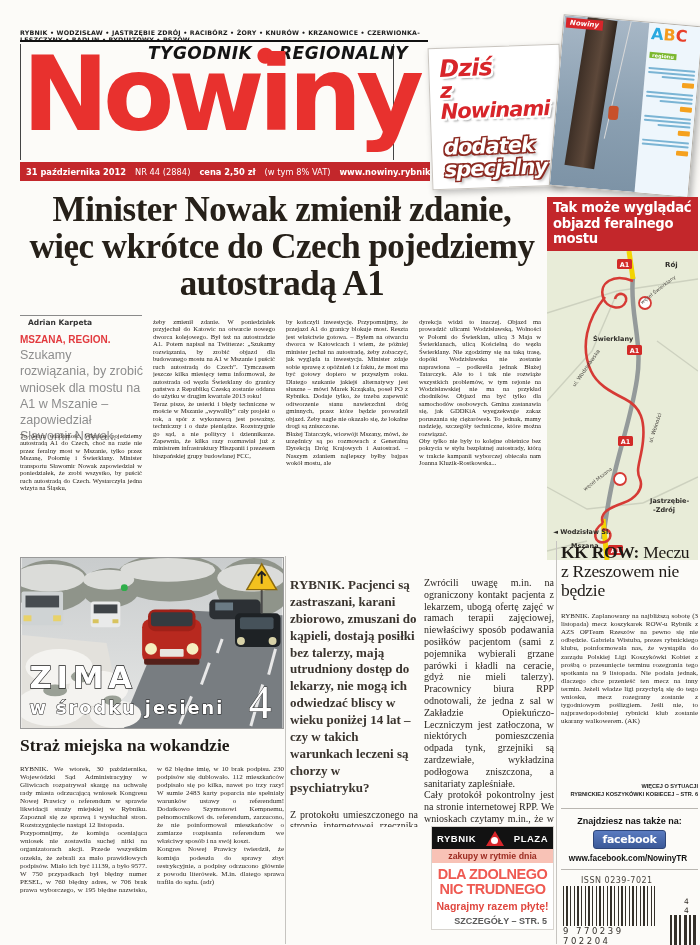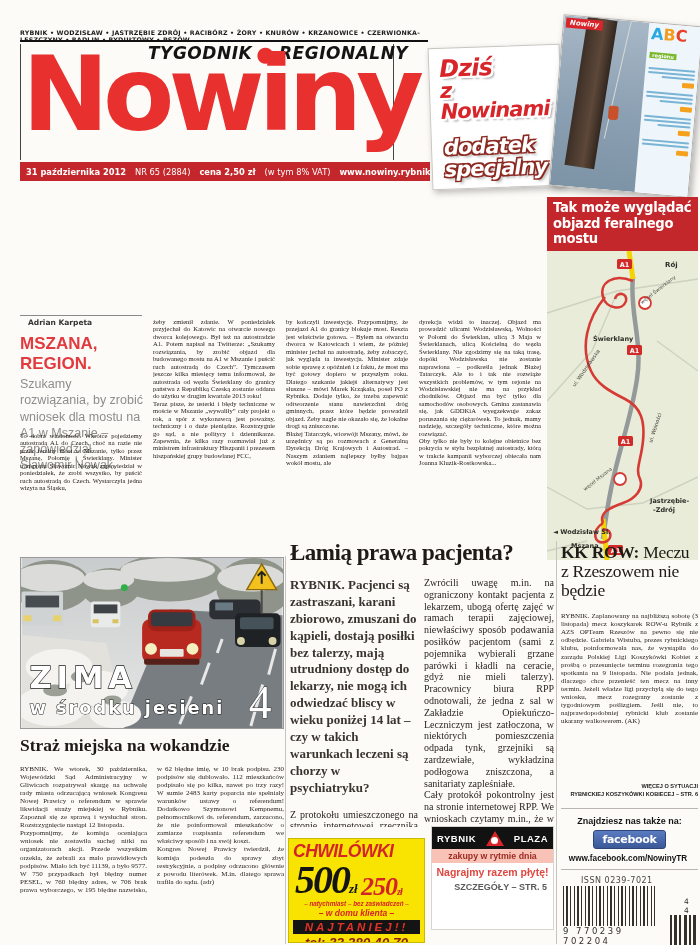--- a/index.html
+++ b/index.html
@@ -59,21 +59,21 @@
   .ins-block { margin-top:6px; }
   .ins-line { height:2px; background:#7ab4d4; margin-top:2px; border-radius:1px; }
   .ins-line.short { width:70%; margin-left:30%; }
   .ins-num { height:5px; width:12px; background:#f5a11e; margin:3px 0 0 auto; border-radius:1px; }
 
   
   #headline { left:18px; top:192px; width:528px; text-align:center; font-weight:bold; font-size:35px; line-height:1.05; color:#262019; letter-spacing:-.5px; }
   #byline-rule { left:20px; top:315px; width:122px; height:1px; background:#8a8a8a; }
   #byline { left:20px; top:318px; font-size:7.5px; font-weight:bold; color:#333;margin-left:8px; }
   #standfirst-wrap { left:20px; top:334px; width:124px; }
-  #standfirst-loc { color:#e23a3e; font-weight:bold; font-size:17px; font-family:"Liberation Sans",sans-serif; }
+  #standfirst-loc { color:#e23a3e; font-weight:bold; font-size:10px; font-family:"Liberation Sans",sans-serif; }
   #standfirst { color:#8d8d8d; font-size:12.5px; line-height:1.3; font-family:"Liberation Sans",sans-serif; margin-top:2px; }
   .story-col { top:318px; width:122px; height:230px; overflow:hidden; font-size:6.6px; line-height:1.13; text-align:justify; white-space:pre-line; color:#262019; }
   #story-col1 { left:20px; top:432px; height:116px; }
   #story-col2 { left:153px; }
   #story-col3 { left:286px; }
   #story-col4 { left:419px; }
 
   
   #map-box { left:547px; top:197px; width:151px; }
   #map-title { background:#c3272b; color:#fff; font-weight:bold; font-size:13.2px; line-height:1.18; padding:3px 6px 4px; letter-spacing:-.3px; }
@@ -151,21 +151,21 @@
   <div id="cities-rule" class="abs"></div>
 
   <div id="mast-left-rule" class="abs"></div>
   <div id="mast-right-rule" class="abs"></div>
   <div id="tagline" class="abs sans">
     <span>TYGODNIK</span><span class="dot">●</span><span>REGIONALNY</span>
   </div>
   <div id="logo" class="abs sans">Nowiny</div>
   <div id="datebar" class="abs sans">
     <span class="b">31 października 2012</span>
-    <span>NR 65 (2884)</span>
+    <span>NR 44 (2884)</span>
     <span class="b">cena 2,50 zł</span>
     <span>(w tym 8% VAT)</span>
     <span class="b">www.nowiny.rybnik.pl</span>
     <span>Nr indeksu 366854</span>
   </div>
 
   <div id="promo-card" class="abs sans">
     <div class="promo-red">Dziś</div>
     <div class="promo-red small">z Nowinami</div>
     <div id="promo-gap"></div>
@@ -202,20 +202,21 @@
           <div class="ins-num"></div>
         </div>
       <div class="ins-block">
           <div class="ins-line"></div>
           <div class="ins-line"></div>
           <div class="ins-num"></div>
         </div>
     </div>
   </div>
 
+  <div id="headline" class="abs">Minister Nowak zmienił zdanie, więc wkrótce do Czech pojedziemy autostradą A1</div>
   <div id="byline-rule" class="abs"></div>
   <div id="byline" class="abs sans">Adrian Karpeta</div>
   <div id="standfirst-wrap" class="abs">
     <div id="standfirst-loc">MSZANA, REGION.</div>
     <div id="standfirst">Szukamy rozwiązania, by zrobić wniosek dla mostu na A1 w Mszanie – zapowiedział Sławomir Nowak.</div>
   </div>
   <div id="story-col1" class="abs story-col">To dobra wiadomość. Wkrótce pojedziemy autostradą A1 do Czech, choć na razie nie przez feralny most w Mszanie, tylko przez Mszanę, Połomię i Świerklany. Minister transportu Sławomir Nowak zapowiedział w poniedziałek, że zrobi wszystko, by puścić ruch autostradą do Czech. Wystarczyła jedna wizyta na Śląsku,</div>
   <div id="story-col2" class="abs story-col">żeby zmienił zdanie. W poniedziałek przyjechał do Katowic na otwarcie nowego dworca kolejowego. Był też na autostradzie A1. Potem napisał na Twitterze: „Szukamy rozwiązania, by zrobić objazd dla budowanego mostu na A1 w Mszanie i puścić ruch autostradą do Czech”. Tymczasem jeszcze kilka miesięcy temu informował, że autostrada od węzła Świerklany do granicy państwa z Republiką Czeską zostanie oddana do użytku w drugim kwartale 2013 roku!
 Teraz pisze, że usterki i błędy techniczne w moście w Mszanie „wywaliły” cały projekt o rok, a spór z wykonawcą jest poważny, techniczny i o duże pieniądze. Rozstrzygnie go sąd, a nie politycy i dziennikarze. Zapewnia, że kilka razy rozmawiał już z ministrem infrastruktury Hiszpanii i prezesem hiszpańskiej grupy budowlanej FCC,</div>
   <div id="story-col3" class="abs story-col">by kończyli inwestycję. Przypomnijmy, że przejazd A1 do granicy blokuje most. Reszta jest właściwie gotowa. – Byłem na otwarciu dworca w Katowicach i wiem, że później minister jechał na autostradę, żeby zobaczyć, jak wygląda ta inwestycja. Minister zdaje sobie sprawę z opóźnień i z faktu, że most ma być gotowy dopiero w przyszłym roku. Dlatego szukanie jakiejś alternatywy jest słuszne – mówi Marek Krząkała, poseł PO z Rybnika. Dodaje tylko, że trzeba zapewnić odtworzenie stanu nawierzchni dróg gminnych, przez które będzie prowadził objazd. Żeby nagle nie okazało się, że lokalne drogi są zniszczone.
@@ -354,49 +355,41 @@
     <text x="8" y="132" font-family="DejaVu Sans, sans-serif" font-size="31" font-weight="bold" letter-spacing="5" fill="#ffffff" stroke="#1a1a1a" stroke-width="1.3" paint-order="stroke">ZIMA</text>
     <text x="8" y="158" font-family="DejaVu Sans, sans-serif" font-size="18" font-weight="bold" letter-spacing="2" fill="#ffffff" stroke="#1a1a1a" stroke-width="1" paint-order="stroke">w środku jesieni</text>
     <text x="230" y="162" font-family="Liberation Serif, serif" font-size="46" fill="#ffffff" stroke="#3a3a3a" stroke-width="1" paint-order="stroke">4</text>
   </svg>
 
   <div id="straz-headline" class="abs">Straż miejska na wokandzie</div>
   <div id="straz-body" class="abs">RYBNIK. We wtorek, 30 października, Wojewódzki Sąd Administracyjny w Gliwicach rozpatrywał skargę na uchwałę rady miasta odrzucającą wniosek Kongresu Nowej Prawicy o referendum w sprawie likwidacji straży miejskiej w Rybniku. Zapoznał się ze sprawą i wysłuchał stron. Rozstrzygnięcie nastąpi 12 listopada.
 Przypomnijmy, że komisja oceniająca wniosek nie zostawiła suchej nitki na organizatorach akcji. Przede wszystkim orzekła, że zebrali za mało prawidłowych podpisów. Miało ich być 11139, a było 9577. W 750 przypadkach był błędny numer PESEL, w 760 błędny adres, w 706 brak prawa wyborczego, w 195 błędne nazwisko, w 62 błędne imię, w 10 brak podpisu. 230 podpisów się dublowało. 112 mieszkańców podpisało się po kilka, nawet po trzy razy! W sumie 2483 karty poparcia nie spełniały warunków ustawy o referendum! Dodatkowo Szymonowi Kempnemu, pełnomocnikowi ds. referendum, zarzucono, że nie poinformował mieszkańców o zamiarze rozpisania referendum we właściwy sposób i na swój koszt.
 Kongres Nowej Prawicy twierdził, że komisja podeszła do sprawy zbyt restrykcyjnie, a podpisy odrzucono głównie z powodu literówek. M.in. dlatego sprawa trafiła do sądu. (adr)</div>
 
-  <div id="pacjent-headline" class="abs">Łamią prawa pacjenta?</div>
   <div id="pacjent-col1" class="abs">
     <div id="pacjent-standfirst">RYBNIK. Pacjenci są zastraszani, karani zbiorowo, zmuszani do kąpieli, dostają posiłki bez talerzy, mają utrudniony dostęp do lekarzy, nie mogą ich odwiedzać bliscy w wieku poniżej 14 lat – czy w takich warunkach leczeni są chorzy w psychiatryku?</div>
     <div class="pac-body">Z protokołu umieszczonego na stronie internetowej rzecznika praw pacjenta, wynika, że w Szpitalu dla Nerwowo i Psychicznie Chorych w Rybniku dzieje się źle. Z początkiem października, po zgłoszeniu o łamaniu praw pacjenta, które stwierdził już rzecznik w szpitalu, przyjechała tu kontrola z biura RPP. Inspektorzy rozmawiali z chorymi, z personelem, zajrzeli do dokumentacji. Czynności sprawdzające podjęli w wybranych miejscach, Centrum Psychiatrii Sądowej oraz w Zakładzie Opiekuńczo-Leczniczym.</div>
   </div>
   <div id="pacjent-col2" class="abs pac-body">Zwrócili uwagę m.in. na ograniczony kontakt pacjenta z lekarzem, ubogą ofertę zajęć w ramach terapii zajęciowej, niewłaściwy sposób podawania posiłków pacjentom (sami z pojemnika wybierali grzane parówki i kładli na ceracie, gdyż nie mieli talerzy). Pracownicy biura RPP odnotowali, że jedna z sal w Zakładzie Opiekuńczo-Leczniczym jest zatłoczona, w niektórych pomieszczenia odpada tynk, grzejniki są zardzewiałe, wykładzina podłogowa zniszczona, a sanitariaty zapleśniałe.
 Cały protokół pokontrolny jest na stronie internetowej RPP. We wnioskach czytamy m.in., że w placówce doszło do naruszenia praw pacjenta do: świadczeń zdrowotnych, do intymności i godności, do poszanowania życia rodzinnego i do informacji o stanie zdrowia. Dokument otrzymali m.in. marszałek województwa śląskiego, konsultant wojewódzki ds. psychiatrii, minister zdrowia oraz rzecznik praw obywatelskich. (izis)</div>
 
-  <div id="ad-chwil" class="abs">
-    <div id="chwil-title">CHWILÓWKI</div>
-    <div id="chwil-amounts">
-      <div id="chwil-500"><span>500</span><span class="u">zł</span></div>
-      <div id="chwil-250"><span>250</span><span class="u">zł</span></div>
-    </div>
-    <div class="chwil-line">– natychmiast – bez zaświadczeń –</div>
-    <div class="chwil-line big">– w domu klienta –</div>
-    <div id="chwil-banner">NAJTANIEJ!!</div>
-    <div id="chwil-phone">tel: 32 280 40 70</div>
-  </div>
 
   <div id="ad-plaza" class="abs">
     <div id="plaza-bar">
       <span>RYBNIK</span>
       <span id="plaza-tri">
           <i></i>
         </span>
       <span>PLAZA</span>
     </div>
     <div id="plaza-tag">zakupy w rytmie dnia</div>
+    <div id="plaza-big">
+      <div>DLA ZDOLNEGO</div>
+      <div>NIC TRUDNEGO</div>
+    </div>
     <div id="plaza-sub">Nagrajmy razem płytę!</div>
     <div id="plaza-details">SZCZEGÓŁY – STR. 5</div>
   </div>
 
   <div id="kkrow-headline" class="abs">
     <span class="kick">KK ROW:</span><span> Meczu z Rzeszowem nie będzie</span>
   </div>
   <div id="kkrow-body" class="abs">RYBNIK. Zaplanowany na najbliższą sobotę (3 listopada) mecz koszykarek ROW-u Rybnik z AZS OPTeam Rzeszów na pewno się nie odbędzie. Gabriela Wistuba, prezes rybnickiego klubu, poinformowała nas, że wystąpiła do zarządu Polskiej Ligi Koszykówki Kobiet z prośbą o przesunięcie terminu rozegrania tego spotkania na 9 listopada. Nie podała jednak, dlaczego chce przenieść ten mecz na inny termin. Jeżeli władze ligi przychylą się do tego wniosku, mecz rozegrany zostanie z tygodniowym poślizgiem. Jeśli nie, to najprawdopodobniej rybnicki klub zostanie ukarany walkowerem. (AK)</div>
   <div id="kkrow-more" class="abs">
     <div>WIĘCEJ O SYTUACJI</div>

